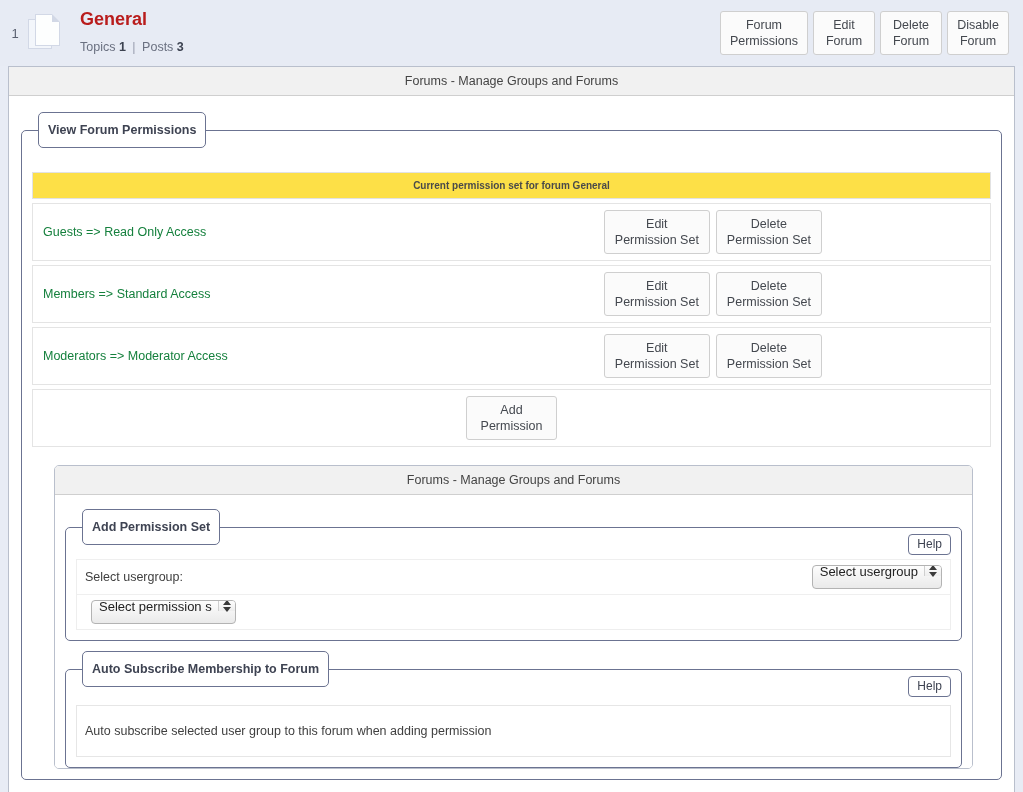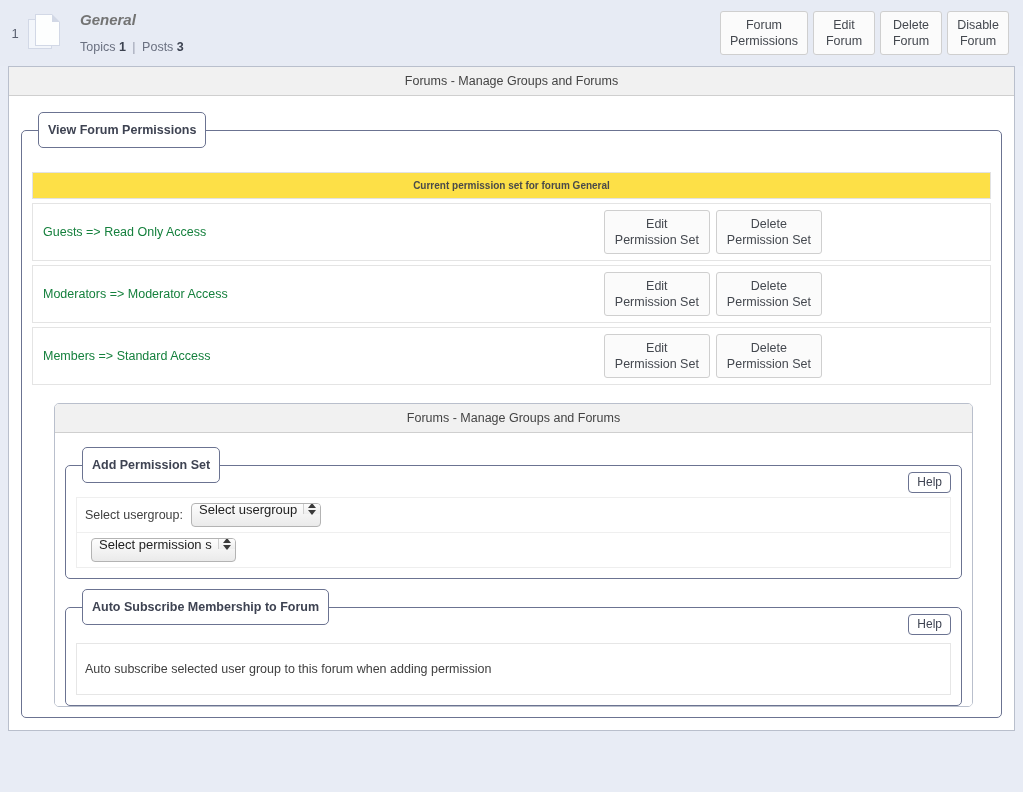--- a/index.html
+++ b/index.html
@@ -48,25 +48,24 @@
   .doc-front:after {
     content: "";
     position: absolute;
     right: -1px; top: -1px;
     border-width: 0 8px 8px 0;
     border-style: solid;
     border-color: #e7ebf4 #e7ebf4 #d2d8e6 #d2d8e6;
   }
   .fh-text { flex: 1 1 auto; min-width: 0; }
   .fh-title {
-    font-size: 15px;
+    font-size: 18px;
     font-weight: bold;
-    color: #737373;
+    color: #b91c1c;
     line-height: 19px;
-    font-style: italic;
   }
   .fh-meta {
     font-size: 12.5px;
     color: #6a7080;
     line-height: 18px;
     margin-top: 9px;
   }
   .fh-meta b { color: #3c4250; font-weight: bold; }
   .fh-meta .sep { color: #9aa0b0; padding: 0 3px; }
   .fh-actions {
@@ -227,20 +226,21 @@
     border: 1px solid #eee;
     border-top: none;
   }
   .form-row {
     display: flex;
     align-items: center;
     background: #fff;
     border-top: 1px solid #efefef;
     padding: 5px 8px;
     min-height: 32px;
+    justify-content: space-between;
   }
   .form-label {
     font-size: 12.5px;
     color: #404040;
     margin-right: 8px;
   }
   .sel {
     position: relative;
     display: inline-flex;
     align-items: center;
@@ -379,55 +379,63 @@
               <div class="ps-btn">
                 <span>Delete</span>
                 <span>Permission Set</span>
               </div>
             </div>
           </td>
           <td class="c-end"></td>
         </tr>
 
         <tr class="perm-row">
+          <td class="c-label">Members =&gt; Standard Access</td>
+          <td class="c-mid"></td>
+          <td class="c-btns">
+            <div class="btn-pair">
+              <div class="ps-btn">
+                <span>Edit</span>
+                <span>Permission Set</span>
+              </div>
+              <div class="ps-btn">
+                <span>Delete</span>
+                <span>Permission Set</span>
+              </div>
+            </div>
+          </td>
+          <td class="c-end"></td>
+        </tr>
+
+        <tr class="perm-row">
           <td class="c-label">Moderators =&gt; Moderator Access</td>
           <td class="c-mid"></td>
           <td class="c-btns">
             <div class="btn-pair">
               <div class="ps-btn">
                 <span>Edit</span>
                 <span>Permission Set</span>
               </div>
               <div class="ps-btn">
                 <span>Delete</span>
                 <span>Permission Set</span>
               </div>
             </div>
           </td>
           <td class="c-end"></td>
         </tr>
 
-        <tr class="perm-row">
-          <td class="c-label">Members =&gt; Standard Access</td>
-          <td class="c-mid"></td>
-          <td class="c-btns">
-            <div class="btn-pair">
-              <div class="ps-btn">
-                <span>Edit</span>
-                <span>Permission Set</span>
-              </div>
-              <div class="ps-btn">
-                <span>Delete</span>
-                <span>Permission Set</span>
-              </div>
+        <tr class="add-row">
+          <td colspan="4">
+            <div class="add-btn">
+              <span>Add</span>
+              <span>Permission</span>
             </div>
           </td>
-          <td class="c-end"></td>
         </tr>
-
       </tbody>
         </table>
 
       <div class="inner-panel">
         <div class="panel-head">Forums - Manage Groups and Forums</div>
 
         <div class="inner-body">
 
           <fieldset class="fs">
             <legend>Add Permission Set</legend>

